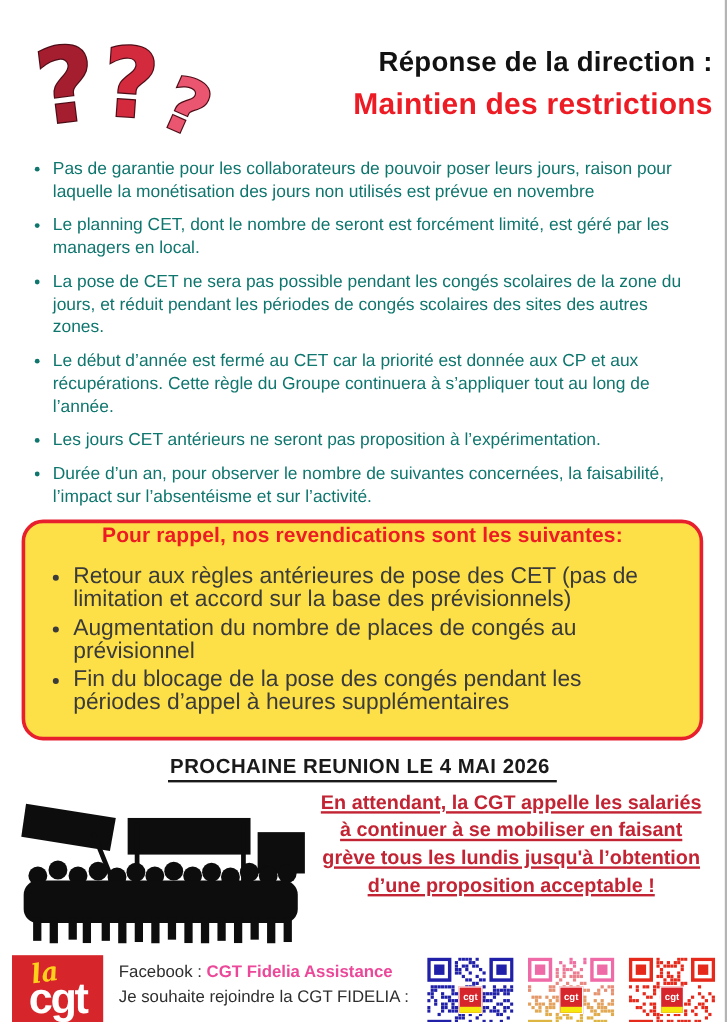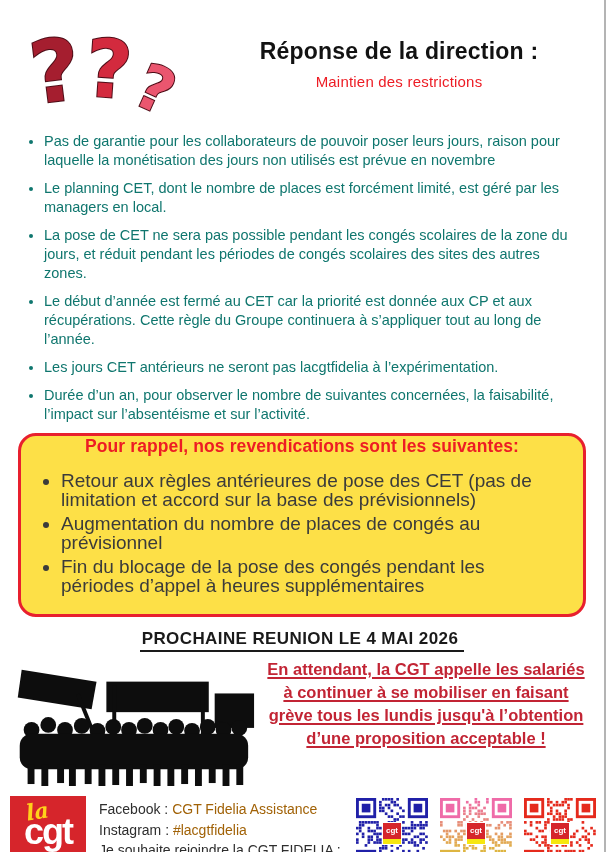--- a/index.html
+++ b/index.html
@@ -6,23 +6,23 @@
   html,body { background:#ffffff; }
   body { font-family:"Liberation Sans", sans-serif; }
   .page {
     width:606px; height:852px; margin:0 auto; background:#fff;
     position:relative; overflow:hidden;
     border-right:2px solid #b4b4b4;
   }
   
   .header { display:flex; padding:24px 10px 0 24px; height:128px; }
   .qmarks { width:180px; height:102px; flex:none; }
-  .titles { flex:1; text-align:center; padding-top:14px; }
+  .titles { flex:1; text-align:right; padding-top:14px; }
   .title-black { font-size:23px; font-weight:bold; color:#121212; letter-spacing:0.2px; }
-  .title-red   { font-size:15px; font-weight:normal; color:#ed1c24; margin-top:8px; letter-spacing:0.2px; }
+  .title-red   { font-size:25px; font-weight:bold; color:#ed1c24; margin-top:8px; letter-spacing:0.2px; }
   
   ul.main-list { margin:4px 30px 0 30px; padding-left:14px; list-style:disc; }
   ul.main-list li {
     font-size:14.5px; line-height:19px; color:#0f766e; margin-bottom:9px;
   }
   
   .demands-box {
     margin:6px 18px 0 18px; border:3px solid #e8202e; border-radius:18px;
     padding:0 24px 14px 24px; background:#fde047;
   }
@@ -54,21 +54,21 @@
   .cgt-logo .la {
     position:absolute; top:2px; left:16px; color:#ffd11a;
     font-family:"DejaVu Serif", serif; font-style:italic; font-weight:bold; font-size:22px;
     transform:rotate(-8deg);
   }
   .cgt-logo .cgt {
     position:absolute; top:18px; width:100%; text-align:center; color:#ffffff;
     font-weight:bold; font-size:36px; letter-spacing:-2px; line-height:36px;
   }
   .contact { margin-left:13px; font-size:14px; line-height:20.5px; color:#2e2e2e; padding-top:3px; width:248px; }
-  .red-strong { color:#a16207; font-weight:normal; }
+  .red-strong { color:#ec4899; font-weight:bold; }
   .qr-row { margin-left:auto; display:flex; gap:12px; padding-top:2px; }
   .qr { width:72px; height:72px; position:relative; }
   .qr svg { display:block; }
   .qr-mini-logo {
     position:absolute; left:50%; top:50%; width:20px; height:23px; margin:-12px 0 0 -10px;
     background:#d6252b; border:1px solid #fff; display:flex; flex-direction:column;
   }
   .qr-mini-logo .m-cgt { flex:1; color:#fff; font-weight:bold; font-size:8px; text-align:center; line-height:15px; }
   .qr-mini-logo .m-fid { height:5px; background:#f6e70f; }
 </style>
@@ -88,24 +88,24 @@
       </svg>
     </div>
     <div class="titles">
       <div class="title-black">Réponse de la direction :</div>
       <div class="title-red">Maintien des restrictions</div>
     </div>
   </div>
 
   <ul class="main-list">
     <li>Pas de garantie pour les collaborateurs de pouvoir poser leurs jours, raison pour laquelle la monétisation des jours non utilisés est prévue en novembre</li>
-    <li>Le planning CET, dont le nombre de places est forcément limité, est géré par les managers en local.</li>
+    <li>Le planning CET, dont le nombre de seront est forcément limité, est géré par les managers en local.</li>
     <li>La pose de CET ne sera pas possible pendant les congés scolaires de la zone du jours, et réduit pendant les périodes de congés scolaires des sites des autres zones.</li>
     <li>Le début d’année est fermé au CET car la priorité est donnée aux CP et aux récupérations. Cette règle du Groupe continuera à s’appliquer tout au long de l’année.</li>
-    <li>Les jours CET antérieurs ne seront pas lacgtfidelia à l’expérimentation.</li>
+    <li>Les jours CET antérieurs ne seront pas proposition à l’expérimentation.</li>
     <li>Durée d’un an, pour observer le nombre de suivantes concernées, la faisabilité, l’impact sur l’absentéisme et sur l’activité.</li>
   </ul>
 
   <div class="demands-box">
     <div class="demands-title">Pour rappel, nos revendications sont les suivantes:</div>
     <ul class="demands-list">
       <li>Retour aux règles antérieures de pose des CET (pas de limitation et accord sur la base des prévisionnels)</li>
       <li>Augmentation du nombre de places de congés au prévisionnel</li>
       <li>Fin du blocage de la pose des congés pendant les périodes d’appel à heures supplémentaires</li>
     </ul>
@@ -171,23 +171,20 @@
 
   <div class="footer">
     <div class="cgt-logo">
       <span class="la">la</span>
       <span class="cgt">cgt</span>
 
     </div>
     <div class="contact">
       <div>
         <span>Facebook : </span><span class="red-strong">CGT Fidelia Assistance</span>
-      </div>
-      <div>
-        <span>Instagram : </span><span class="red-strong">#lacgtfidelia</span>
       </div>
       <div>Je souhaite rejoindre la CGT FIDELIA :</div>
 
     </div>
     <div class="qr-row">
       <div class="qr">
           <svg width="72" height="72" viewBox="0 0 72 72">
             <rect x="25.92" y="0.00" width="2.65" height="2.65" fill="#2020a8"></rect>
             <rect x="28.80" y="0.00" width="2.65" height="2.65" fill="#2020a8"></rect>
             <rect x="31.68" y="0.00" width="2.65" height="2.65" fill="#2020a8"></rect>

